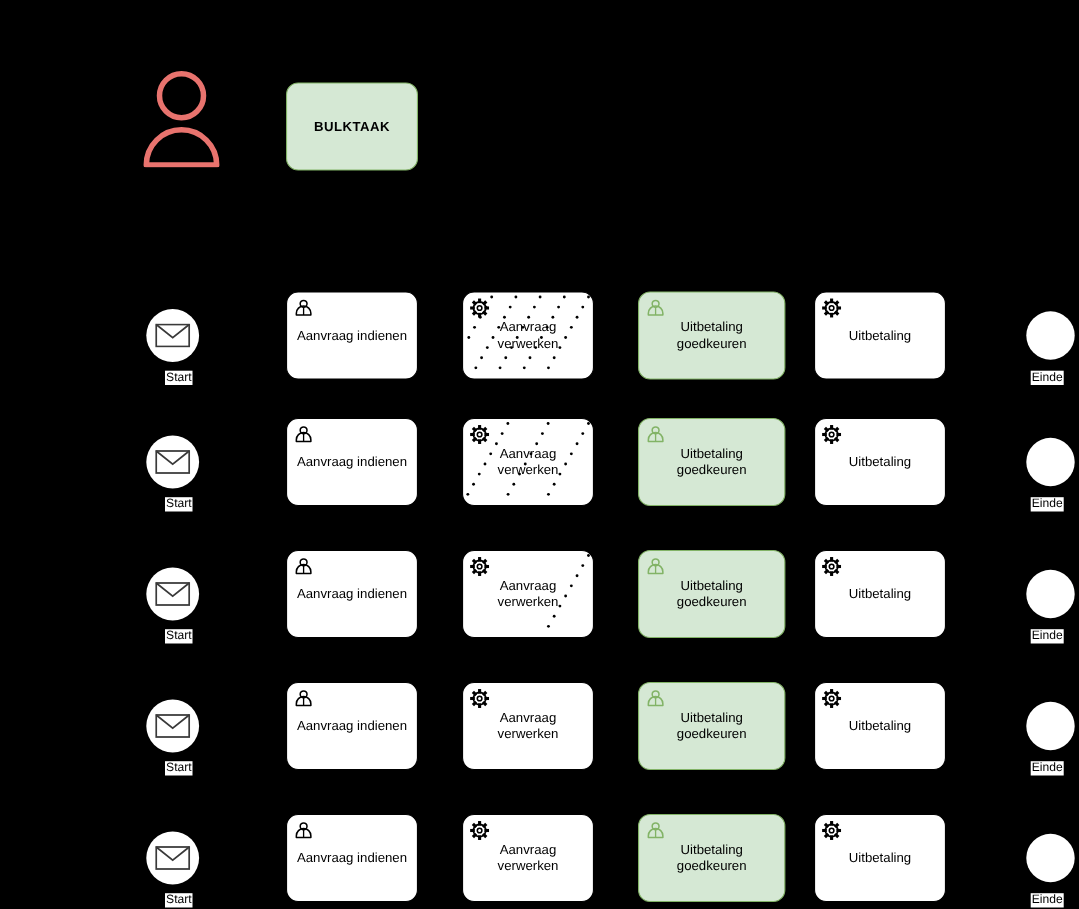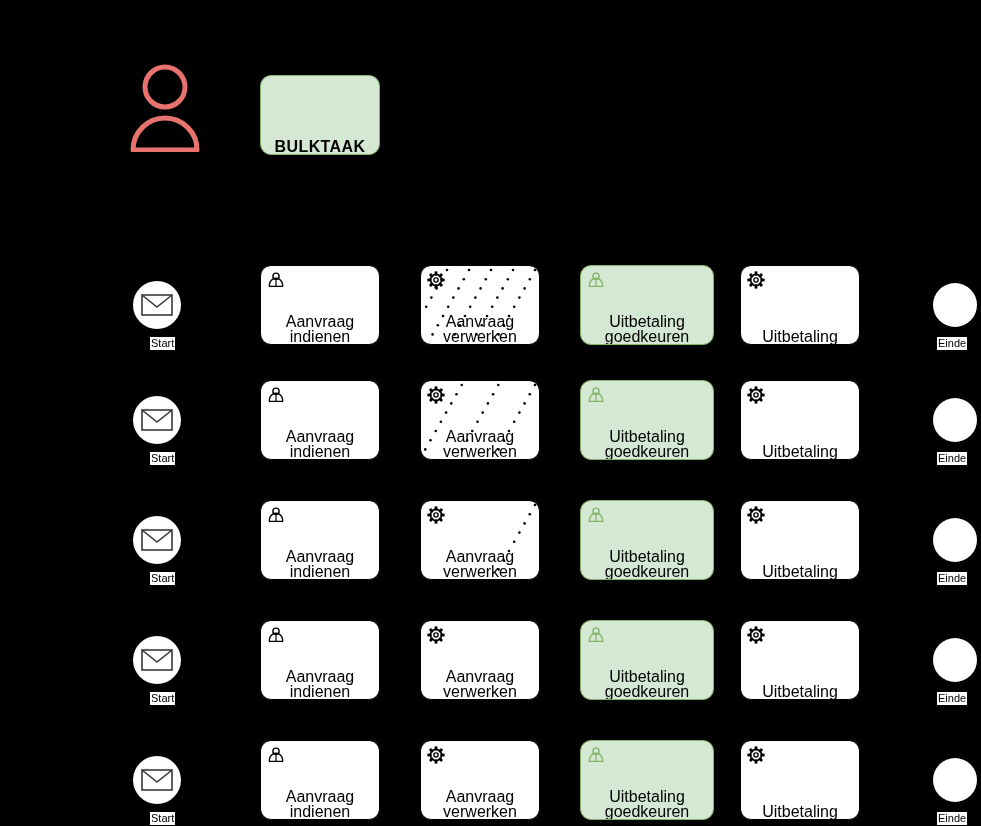--- a/index.html
+++ b/index.html
@@ -31,24 +31,24 @@
   }
 
   
   .task {
     position: absolute;
     box-sizing: border-box;
     border-radius: 11px;
     border: 1px solid #000000;
     background: #ffffff;
     display: flex;
-    align-items: flex-end;
+    align-items: center;
     justify-content: center;
     text-align: center;
-    font-size: 16px;
+    font-size: 12px;
     line-height: 15px;
     color: #000000;
     overflow: hidden;
   }
   .task .label {
     padding: 0 8px;
     position: relative;
     z-index: 3;
     white-space: pre-line;
   }

